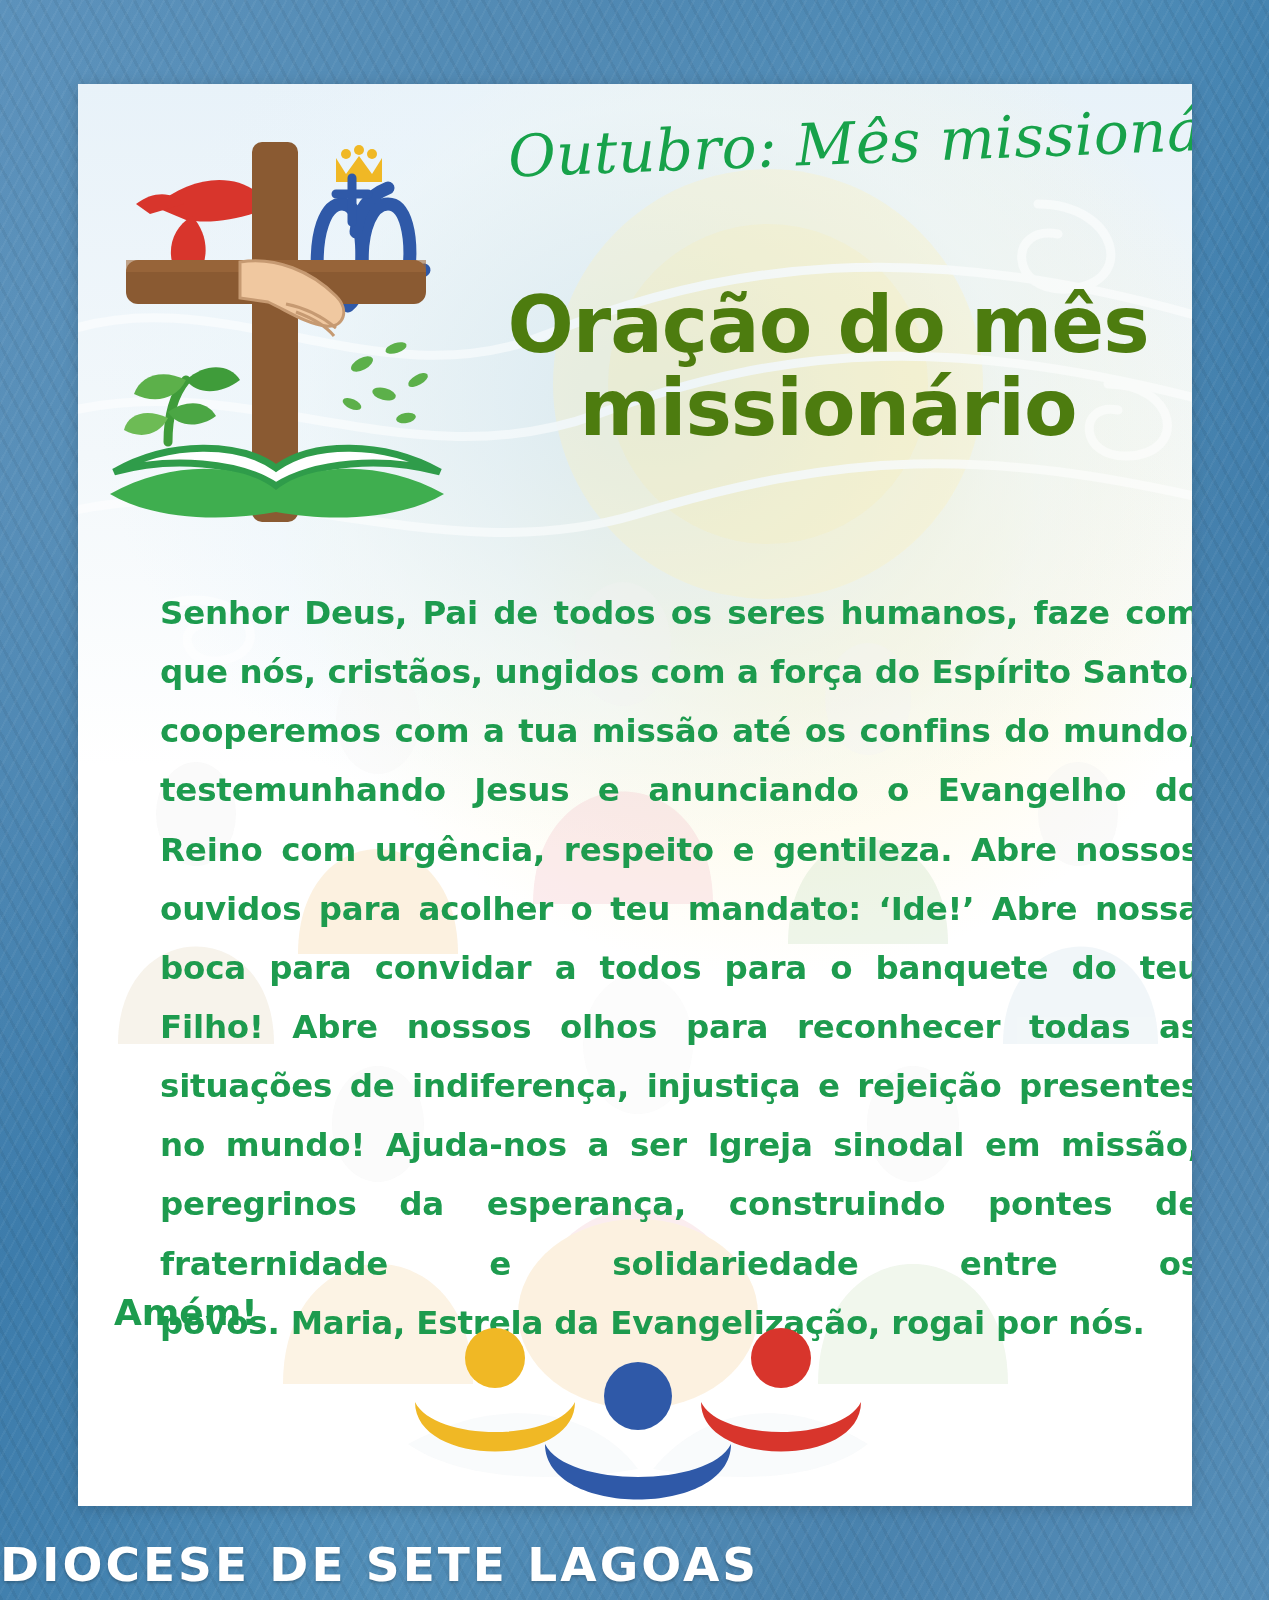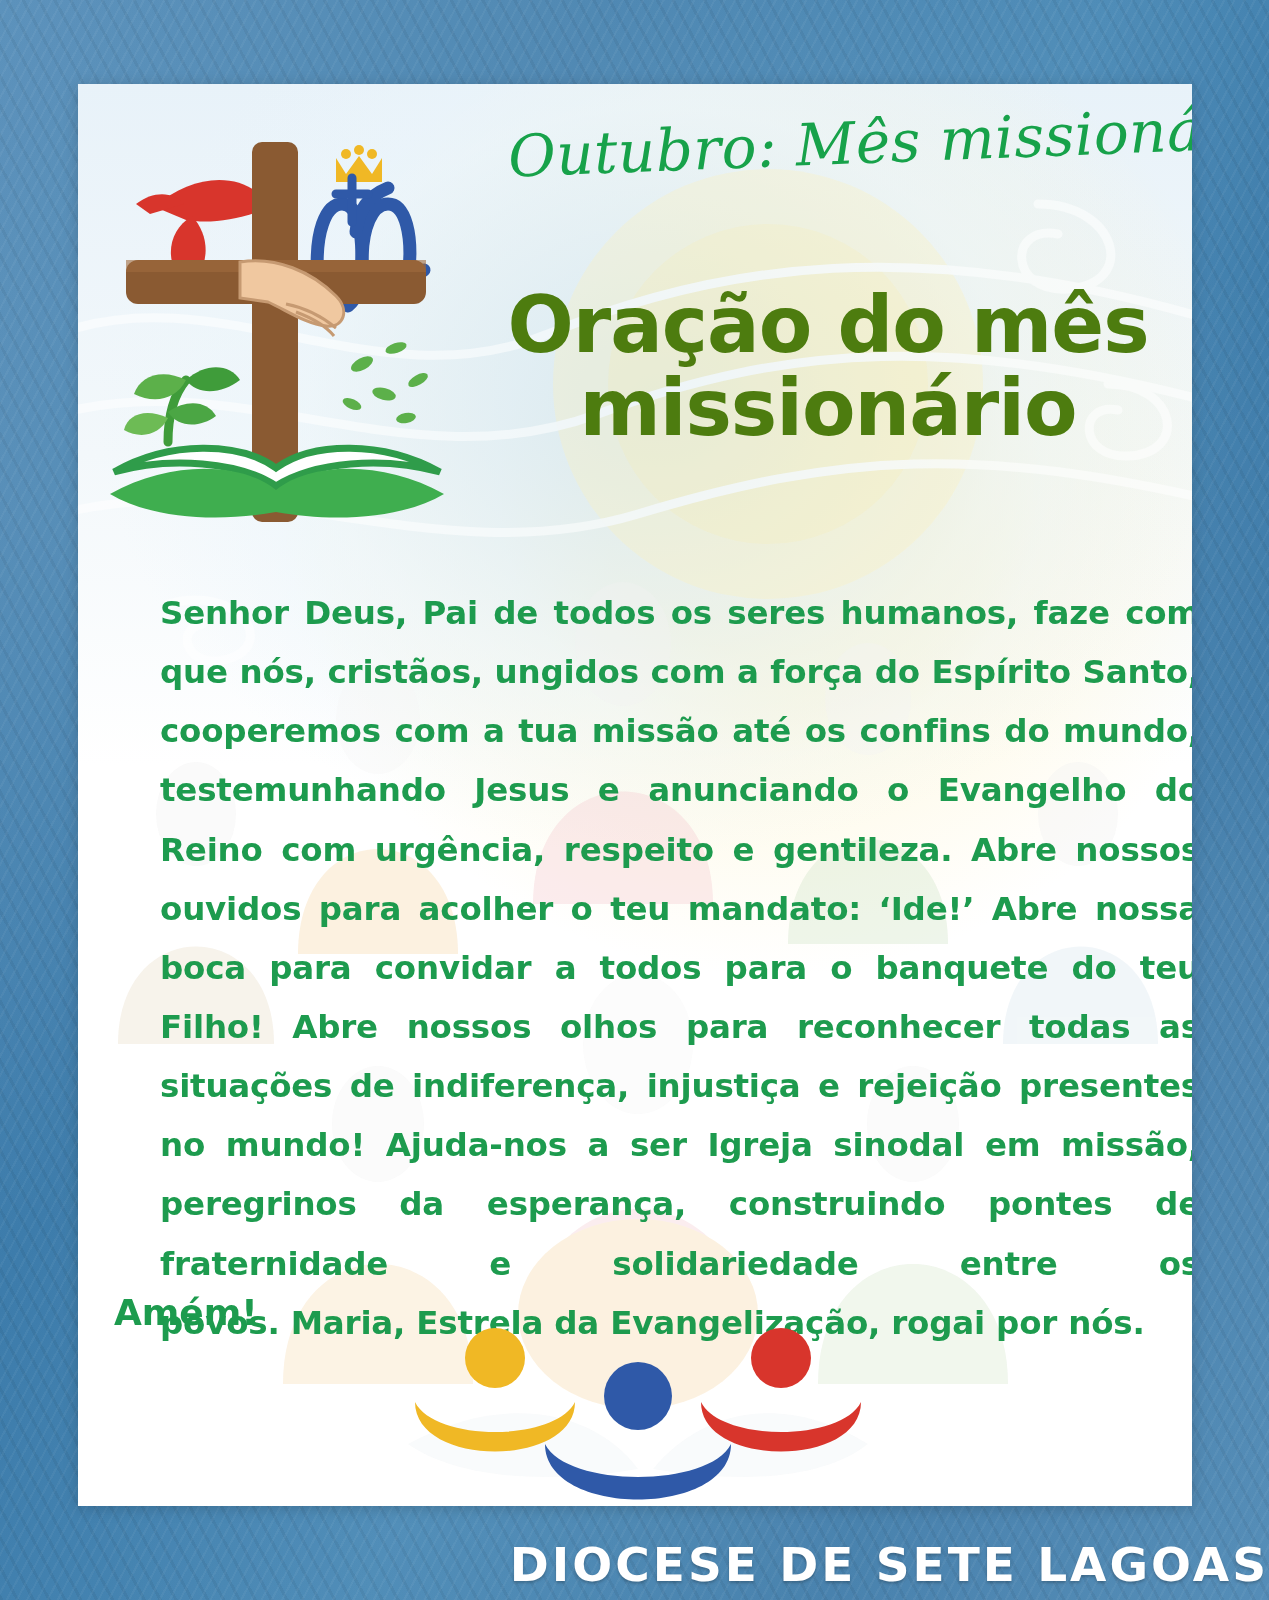--- a/index.html
+++ b/index.html
@@ -155,21 +155,21 @@
     width: 530px;
     height: 240px;
   }
 
   
   .footer {
     position: absolute;
     left: 0;
     bottom: 8px;
     width: 1269px;
-    text-align: right;
+    text-align: left;
     font-family: "DejaVu Sans", sans-serif;
     font-weight: bold;
     font-size: 47px;
     letter-spacing: 3px;
     color: #ffffff;
     text-shadow: 0 2px 3px rgba(0,0,0,0.22);
   }
 </style>
 </head>
 <body>

